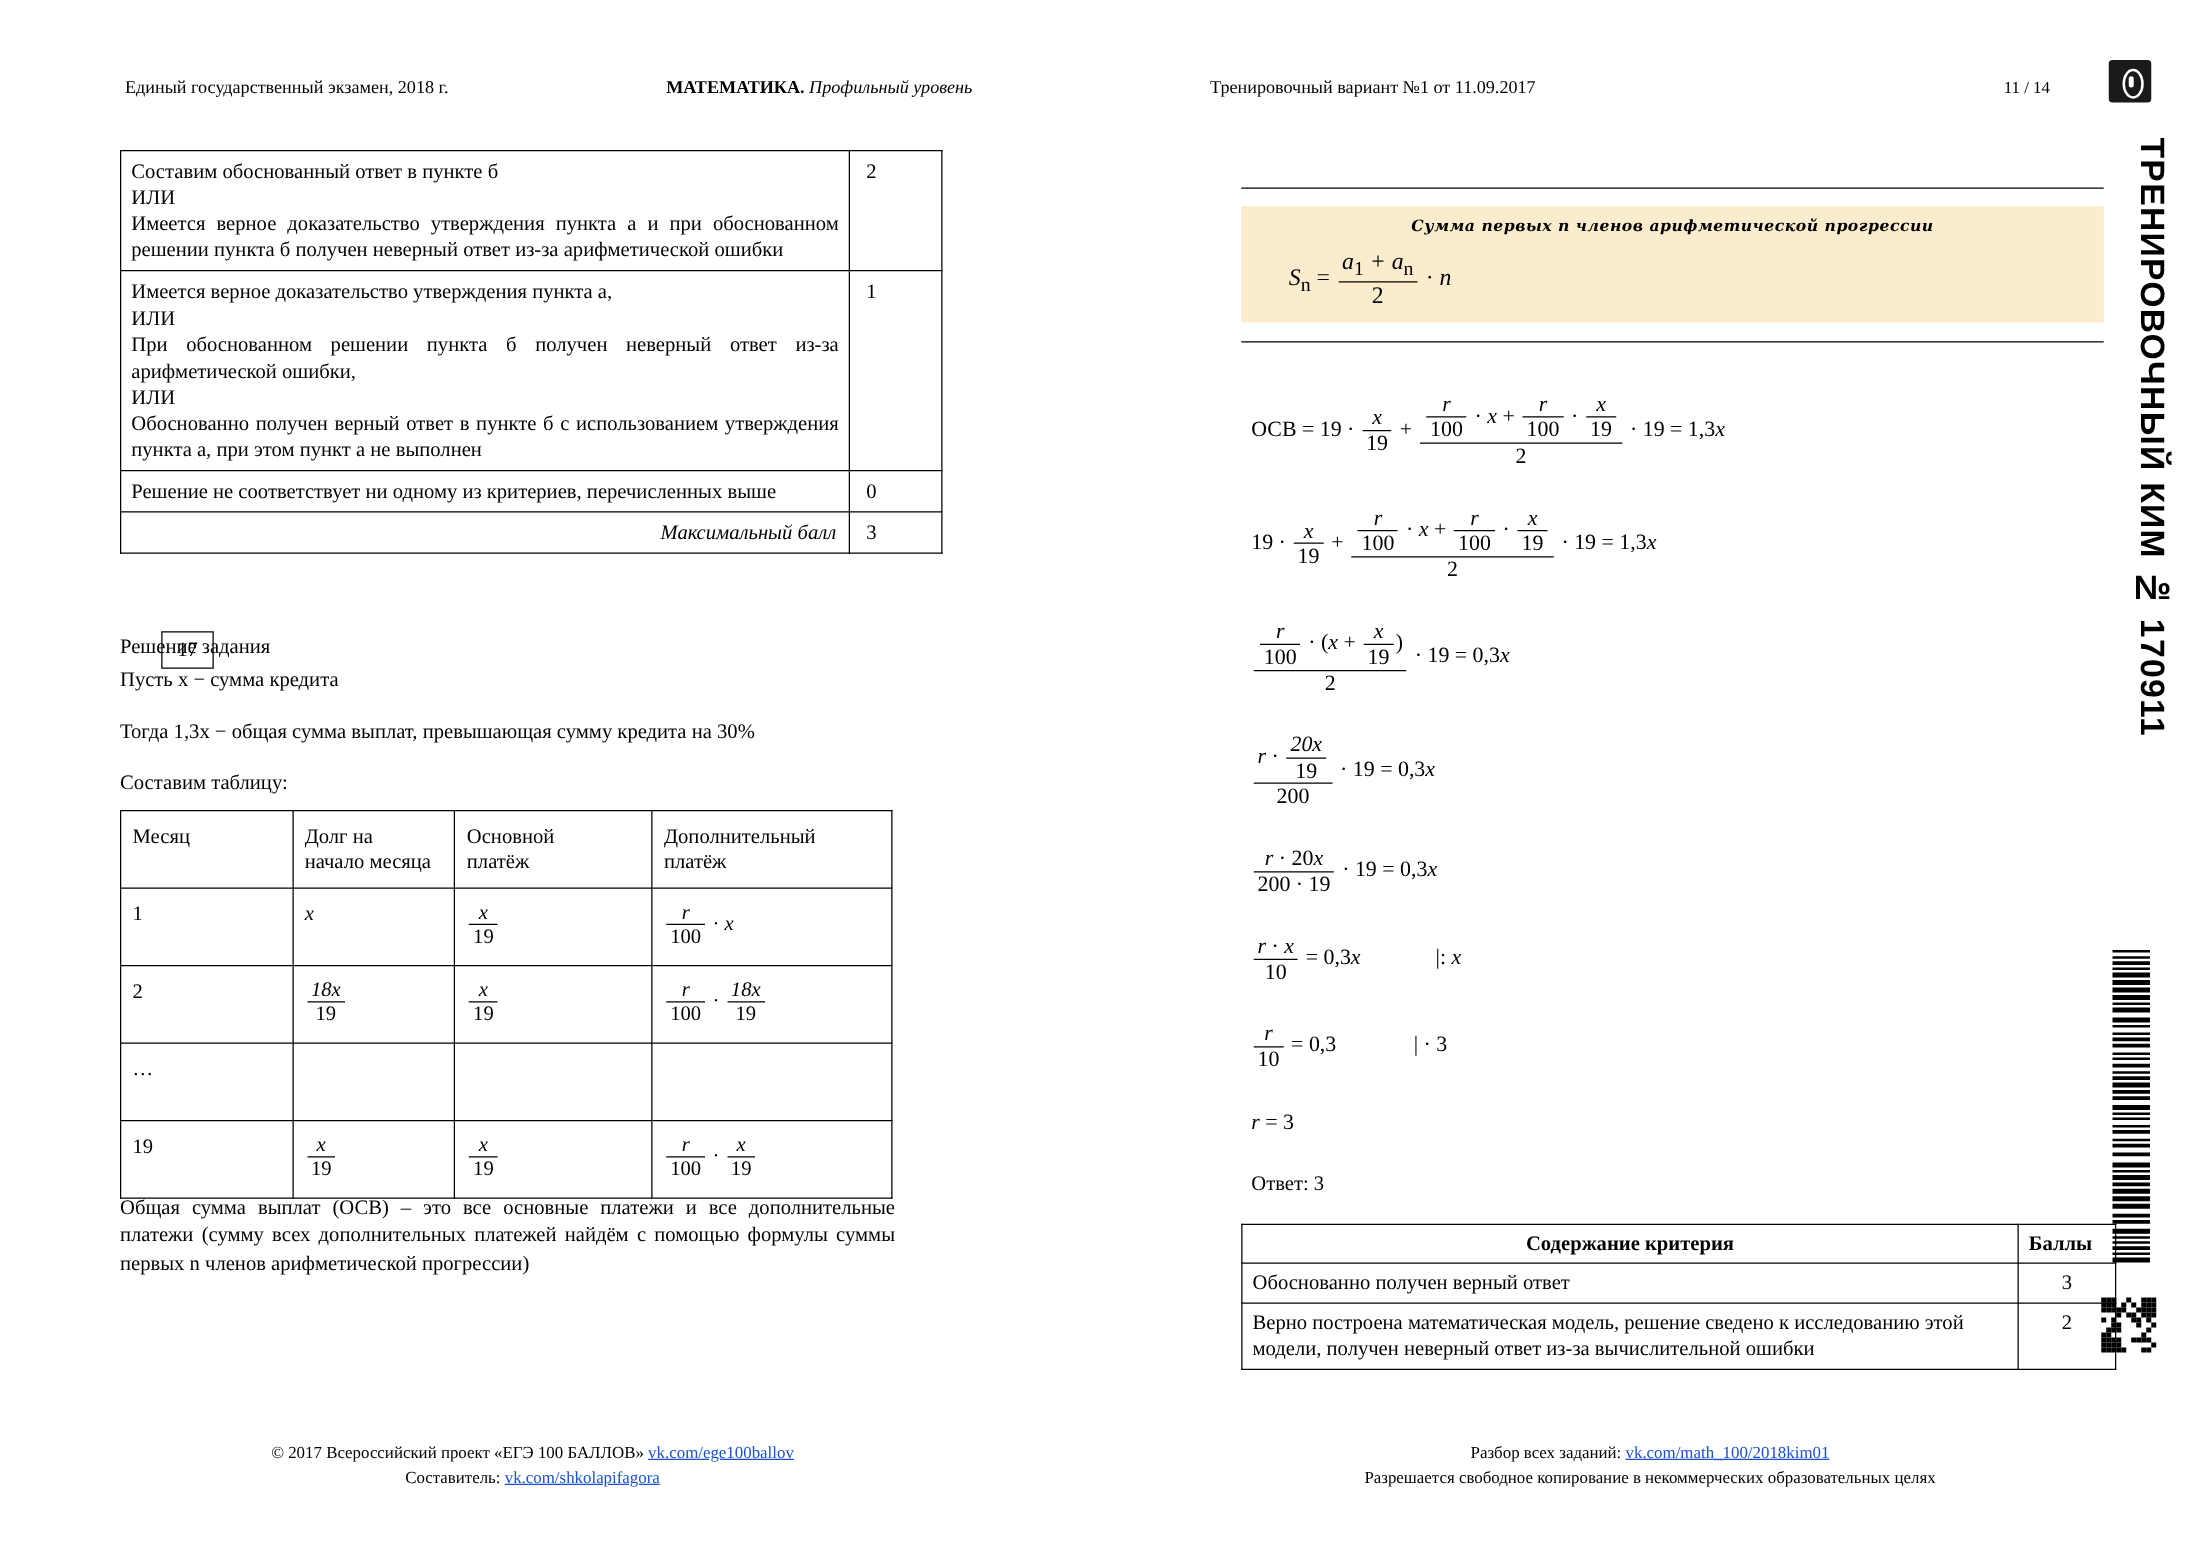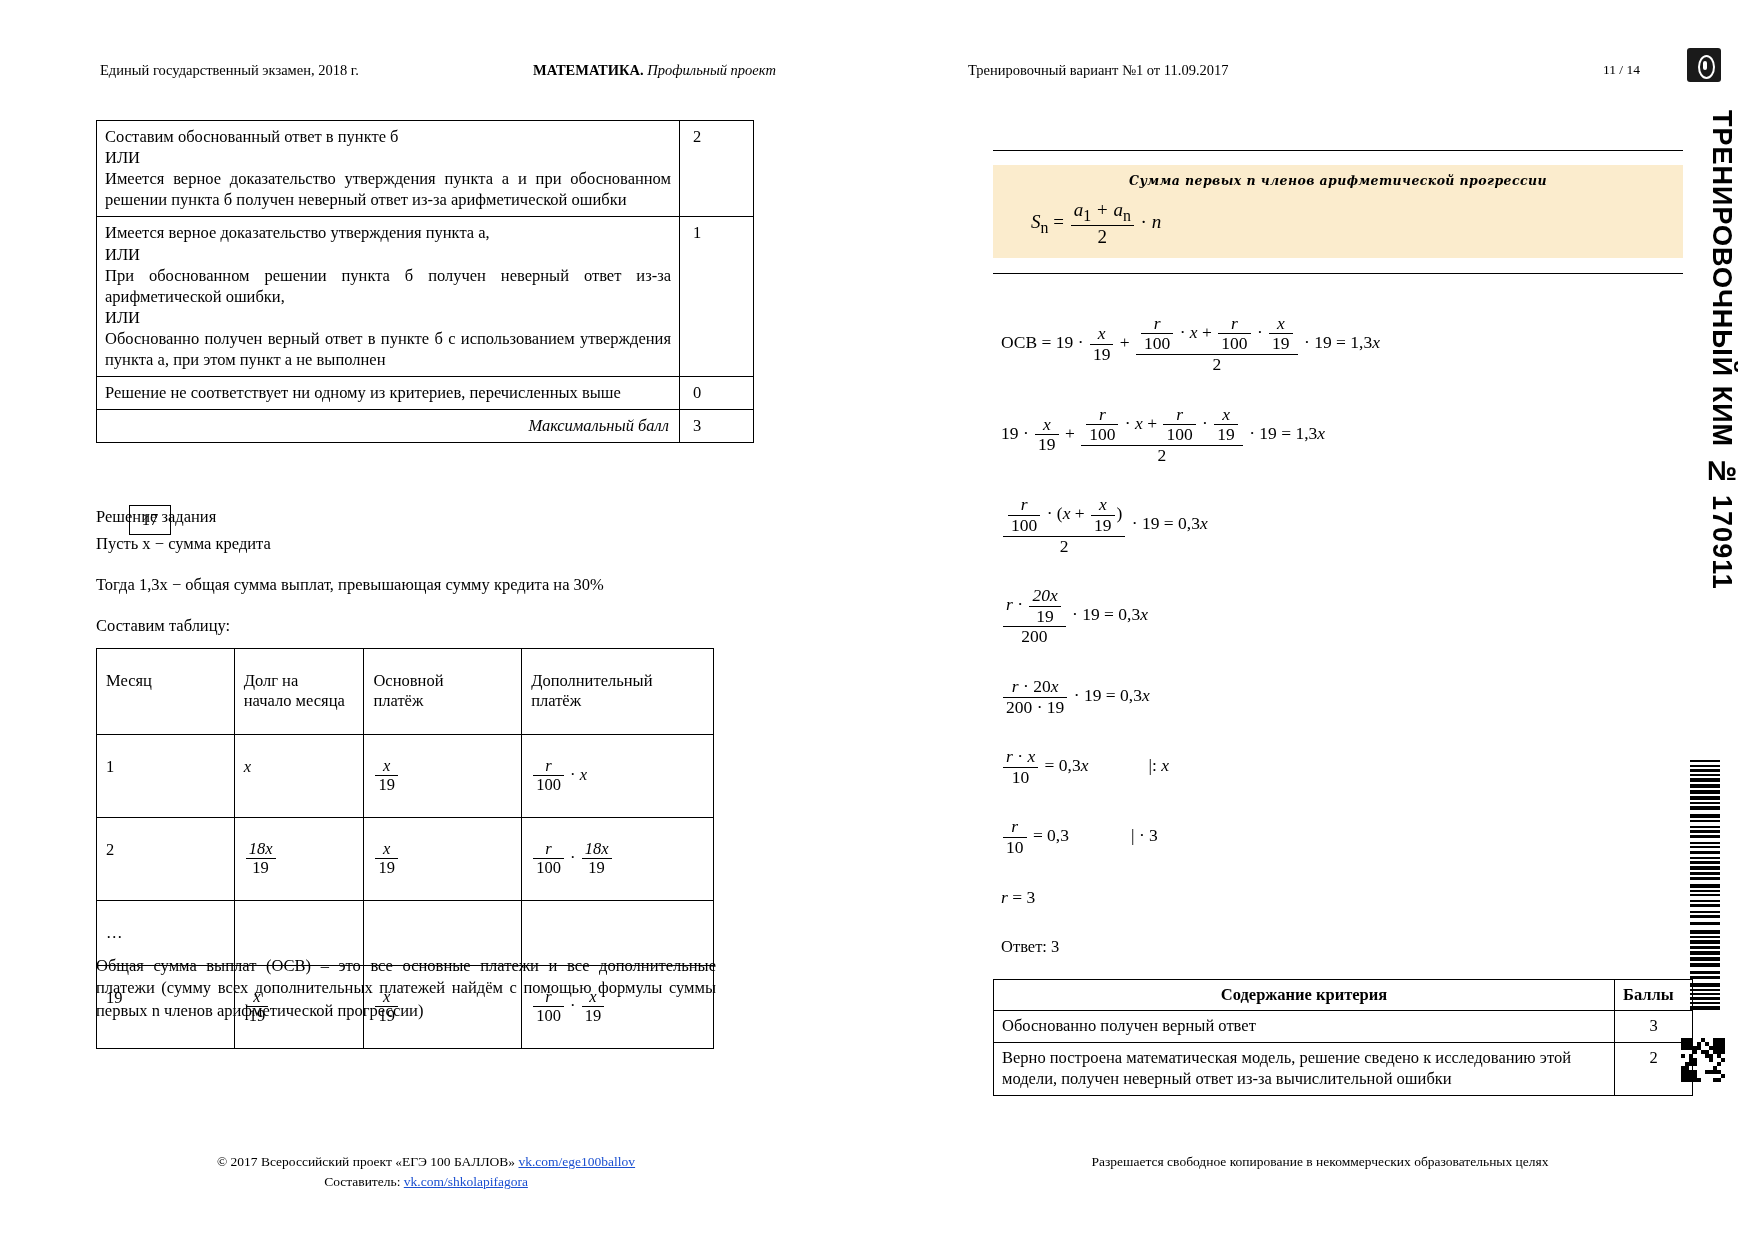--- a/index.html
+++ b/index.html
@@ -111,21 +111,21 @@
 
   
   table.paytab {
     border-collapse: collapse;
     width: 618px;
     margin-top: 10px;
     font-size: 16.5px;
   }
   table.paytab td, table.paytab th {
     border: 1px solid #000;
-    padding: 22px 9px;
+    padding: 10px 9px;
     vertical-align: top;
     text-align: left;
     font-weight: normal;
   }
   table.paytab th { line-height: 1.25; }
   table.paytab td { height: 62px; }
   .c1 { width: 138px; }
   .c2 { width: 130px; }
   .c3 { width: 158px; }
   .c4 { width: 192px; }
@@ -272,21 +272,21 @@
     position: absolute;
     background: #000;
   }
 </style>
 </head>
 <body>
 
 <div class="page">
 
   <div class="hdr hdr-left">Единый государственный экзамен, 2018 г.</div>
-  <div class="hdr hdr-center"><b>МАТЕМАТИКА.</b><span class="italic"> Профильный проект</span></div>
+  <div class="hdr hdr-center"><b>МАТЕМАТИКА.</b><span class="italic"> Профильный уровень</span></div>
   <div class="hdr hdr-right">Тренировочный вариант №1 от 11.09.2017</div>
   <div class="hdr hdr-page">11 / 14</div>
   <div class="logo-box"></div>
 
   <div class="left-col">
     <table class="crit">
       <tbody>
           <tr>
         <td>
           <span>Составим обоснованный ответ в пункте б</span><br>
@@ -565,17 +565,20 @@
   <div class="footer">
     <div class="fl">
       <div>
         <span>© 2017 Всероссийский проект «ЕГЭ 100 БАЛЛОВ» </span><a class="lnk" href="#">vk.com/ege100ballov</a>
       </div>
       <div>
         <span>Составитель: </span><a class="lnk" href="#">vk.com/shkolapifagora</a>
       </div>
     </div>
     <div class="fr">
+      <div>
+        <span>Разбор всех заданий: </span><a class="lnk" href="#">vk.com/math_100/2018kim01</a>
+      </div>
       <div>Разрешается свободное копирование в некоммерческих образовательных целях</div>
     </div>
   </div>
 
 </div>
 
 </body></html>

